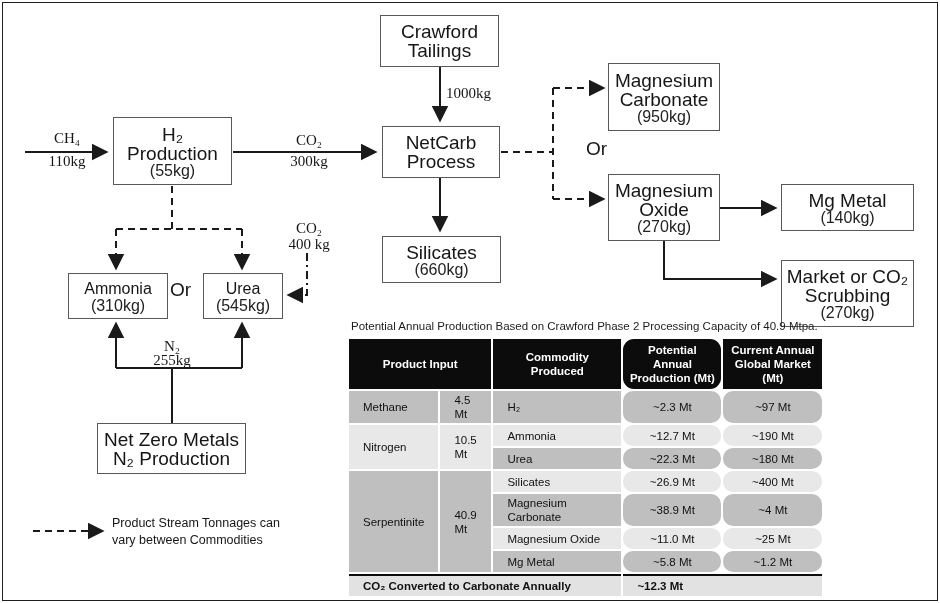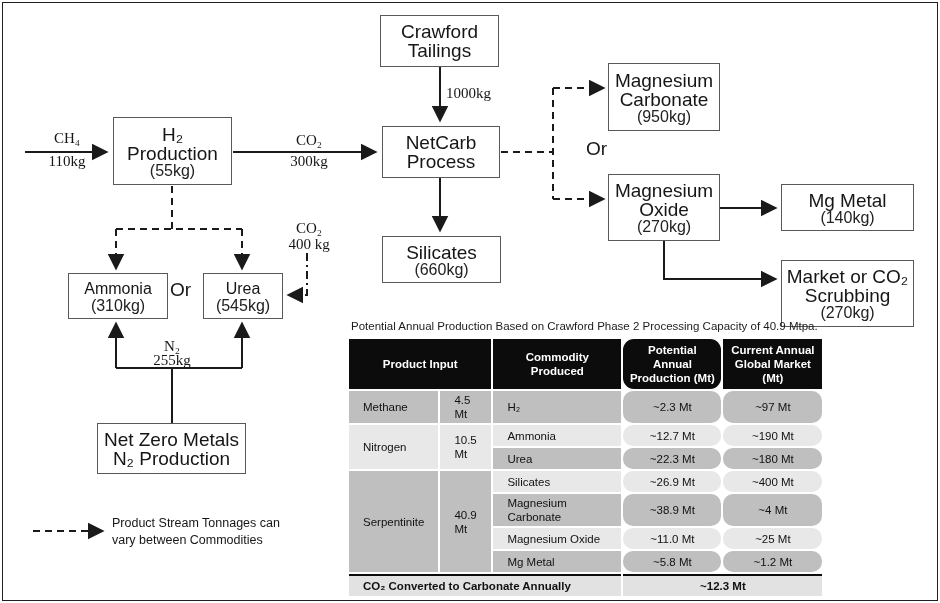--- a/index.html
+++ b/index.html
@@ -22,21 +22,21 @@
   .tbl-wrap { position: absolute; left: 347px; top: 337px; }
   table.data { border-collapse: separate; border-spacing: 2px; font-size: 11.5px; color: #111; }
   table.data th { background: #0c0c0c; color: #fff; font-weight: bold; text-align: center;
                   vertical-align: middle; padding: 4px 5px; line-height: 14px; height: 50px; }
   table.data td { vertical-align: middle; padding: 2px 14px; height: 21px; line-height: 14px; }
   td.dark { background: #bfbfbf; }
   td.light { background: #e9e8e8; }
   td.num { text-align: center; padding: 2px 4px; border-radius: 10px; }
   td.amt { padding-left: 6px; }
   tr.footer td { background: #e3e2e2; font-weight: bold; border-top: 2.5px solid #0c0c0c; height: 22px; }
-  tr.footer td.val { text-align: center; }
+  tr.footer td.val { text-align: left; }
   .c1a { width: 87px; } .c1b { width: 51px; } .c2 { width: 128px; } .c3 { width: 98px; border-radius: 11px; } .c4 { width: 99px; }
 </style>
 </head>
 <body>
 
 <div class="stage">
 
   <svg class="wires" viewBox="0 0 940 603">
     <defs>
       <marker id="arw" viewBox="0 0 10 10" refX="8.5" refY="5" markerWidth="8.5" markerHeight="8.5" orient="auto-start-reverse">

